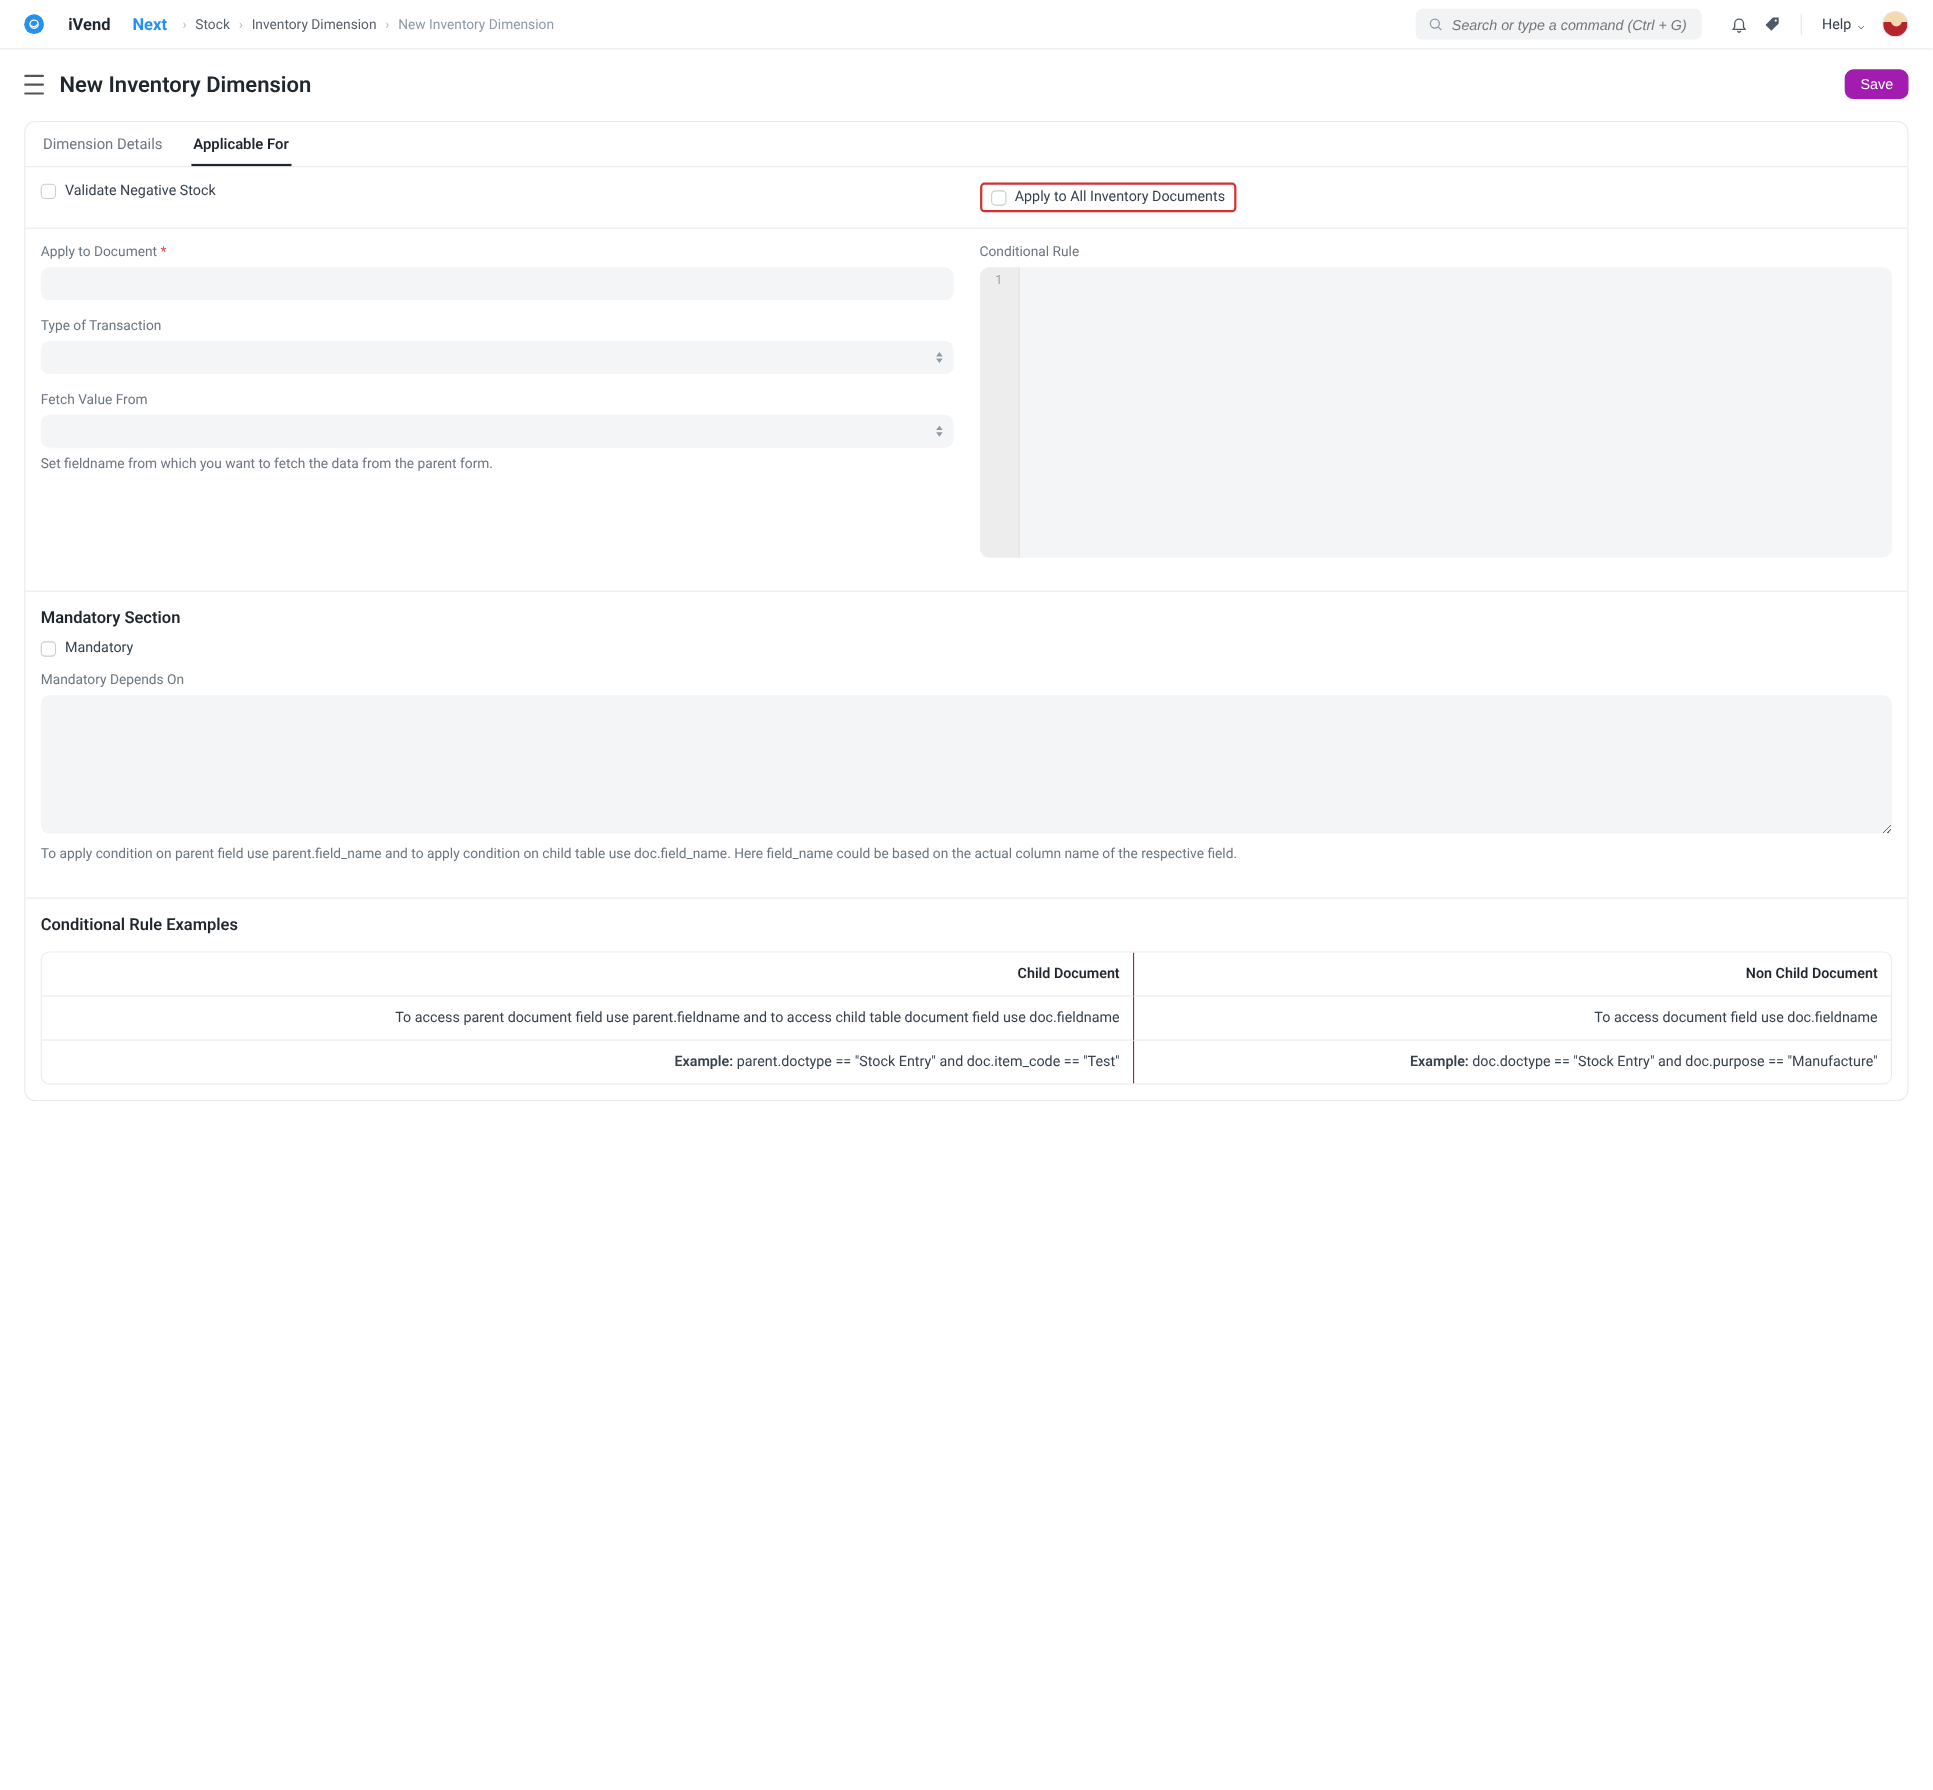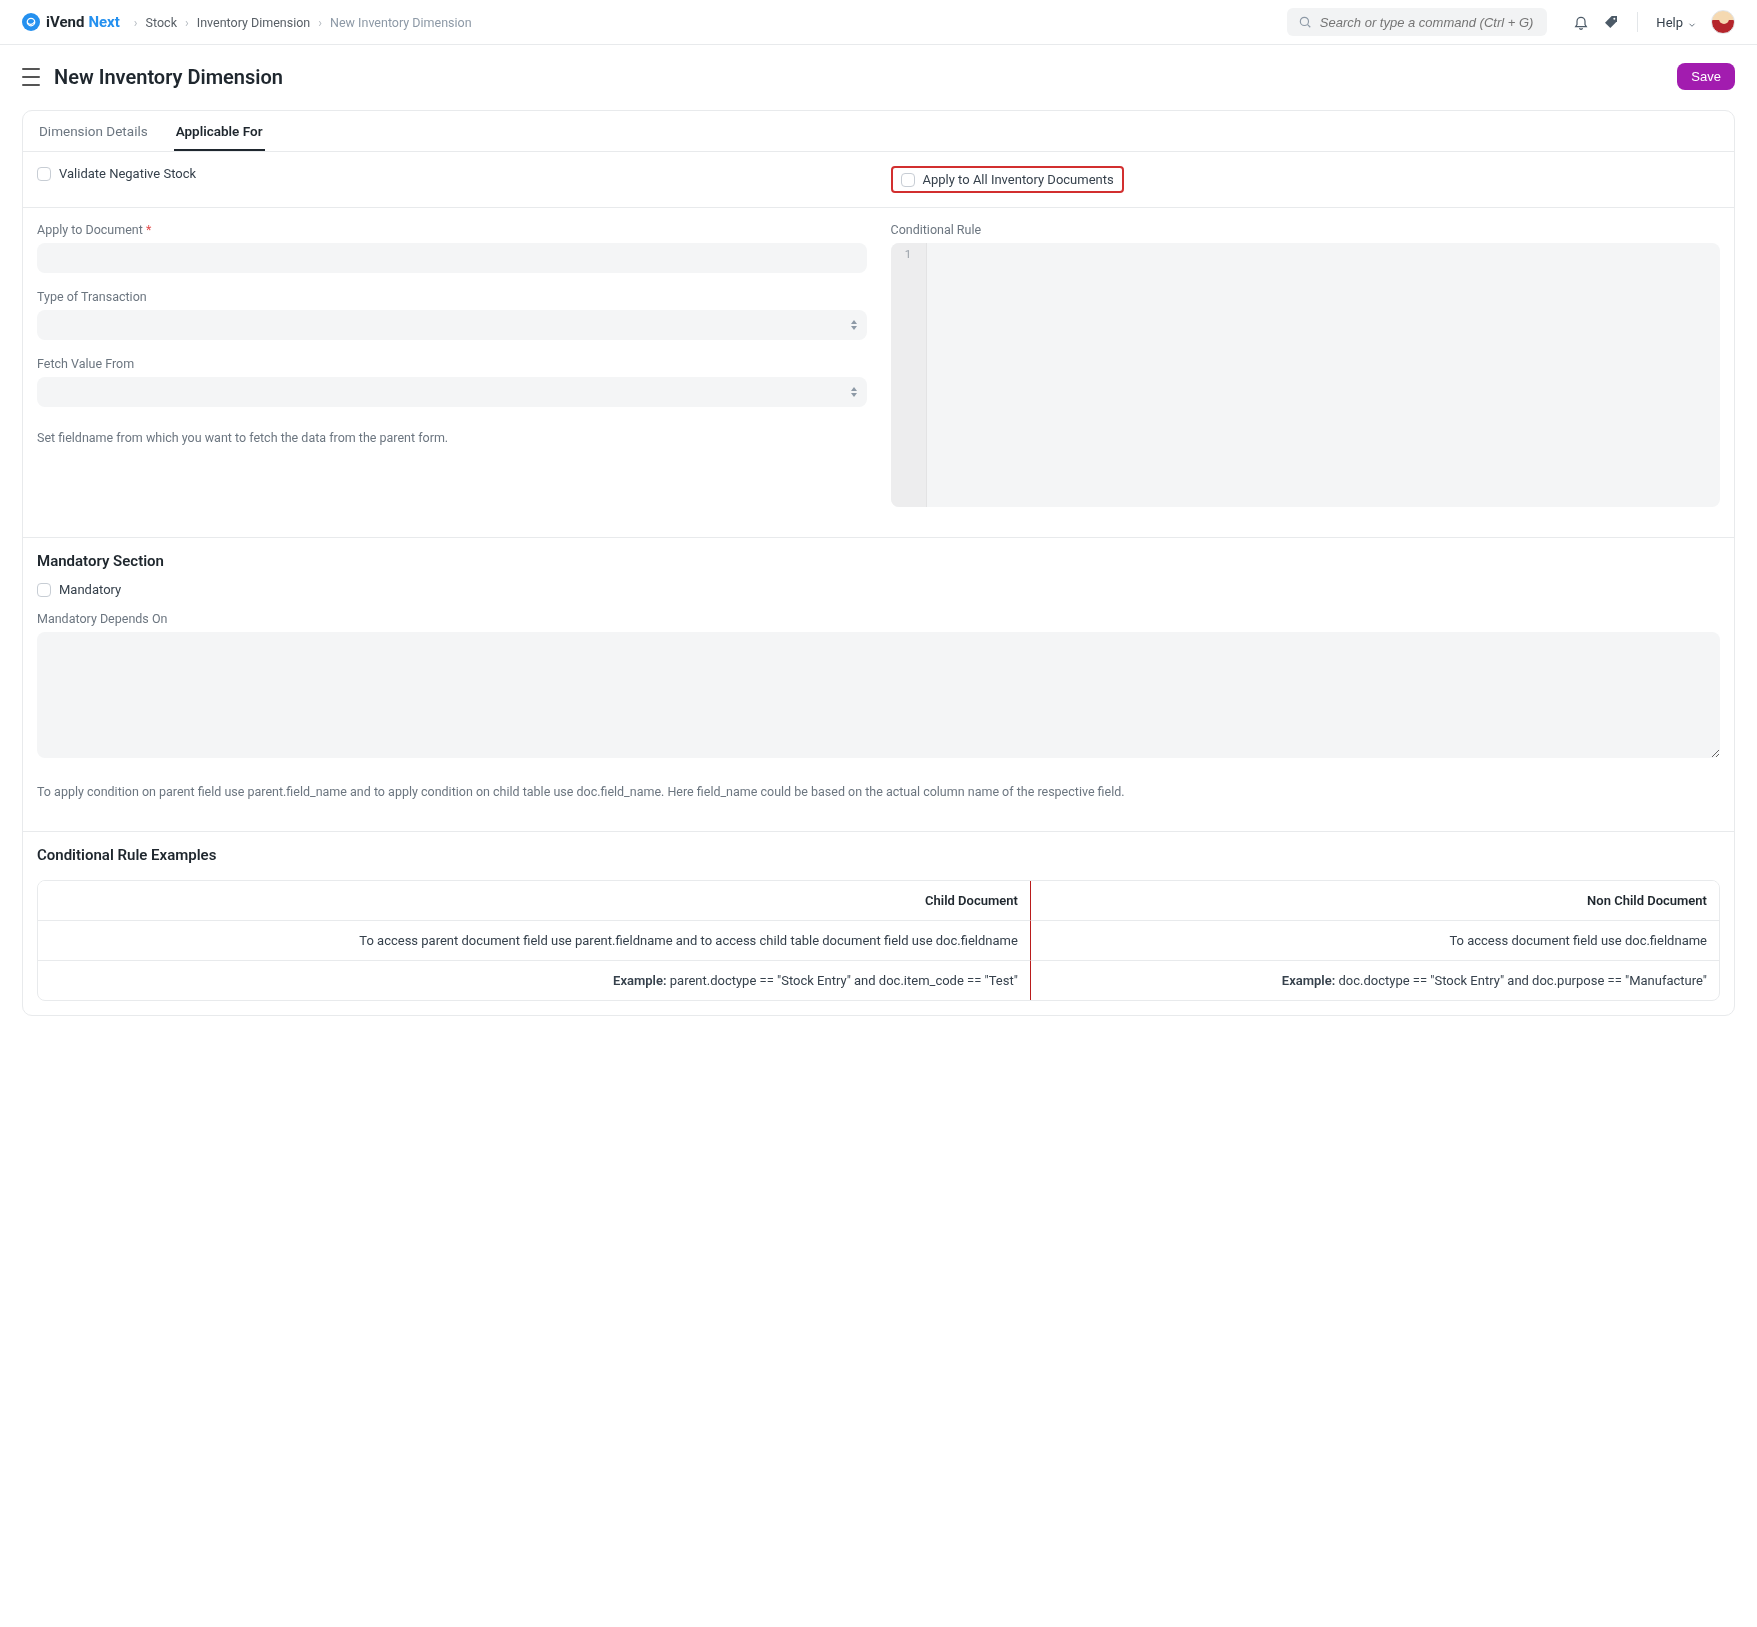--- a/index.html
+++ b/index.html
@@ -17,21 +17,21 @@
     padding: 0 22px;
     border-bottom: 1px solid #e8eaec;
     gap: 8px;
   }
   .logo {
     display: flex;
     align-items: center;
     font-weight: 700;
     font-size: 15px;
     color: #1f272e;
-    gap:4px;
+    gap:20px;
   }
   .logo .logo-prefix { color: #1f272e; }
   .logo .logo-next { color: #2490ef; }
   .logo-icon {
     display:inline-flex;
     width:18px;height:18px;
     background:#2490ef;
     border-radius:50%;
     color:#fff;
     align-items:center;justify-content:center;
@@ -129,21 +129,21 @@
   }
   .select-chev {
     position:absolute;right:10px;top:50%;transform:translateY(-50%);
     display:flex;flex-direction:column;gap:2px;pointer-events:none;
   }
   .select-chev span{
     width:0;height:0;border-left:3px solid transparent;border-right:3px solid transparent;
   }
   .select-chev .up{border-bottom:4px solid #8d99a6;}
   .select-chev .down{border-top:4px solid #8d99a6;}
-  .help-text { font-size:12.5px;color:#6c7680;margin-top:22px;line-height:1.4; }
+  .help-text { font-size:12.5px;color:#6c7680;margin-top:6px;line-height:1.4; }
 
   .checkbox-row { display:flex;align-items:center;gap:8px;font-size:13px;color:#36414c; }
   .checkbox-row input { width:14px;height:14px;border:1.5px solid #c7cdd4;border-radius:4px;appearance:none;background:#fff;cursor:pointer; }
   .highlighted {
     border:2px solid #d22f2f;border-radius:4px;padding:4px 8px;display:inline-flex;
   }
 
   .code-editor {
     background:#f4f5f6;border-radius:8px;overflow:hidden;
   }

